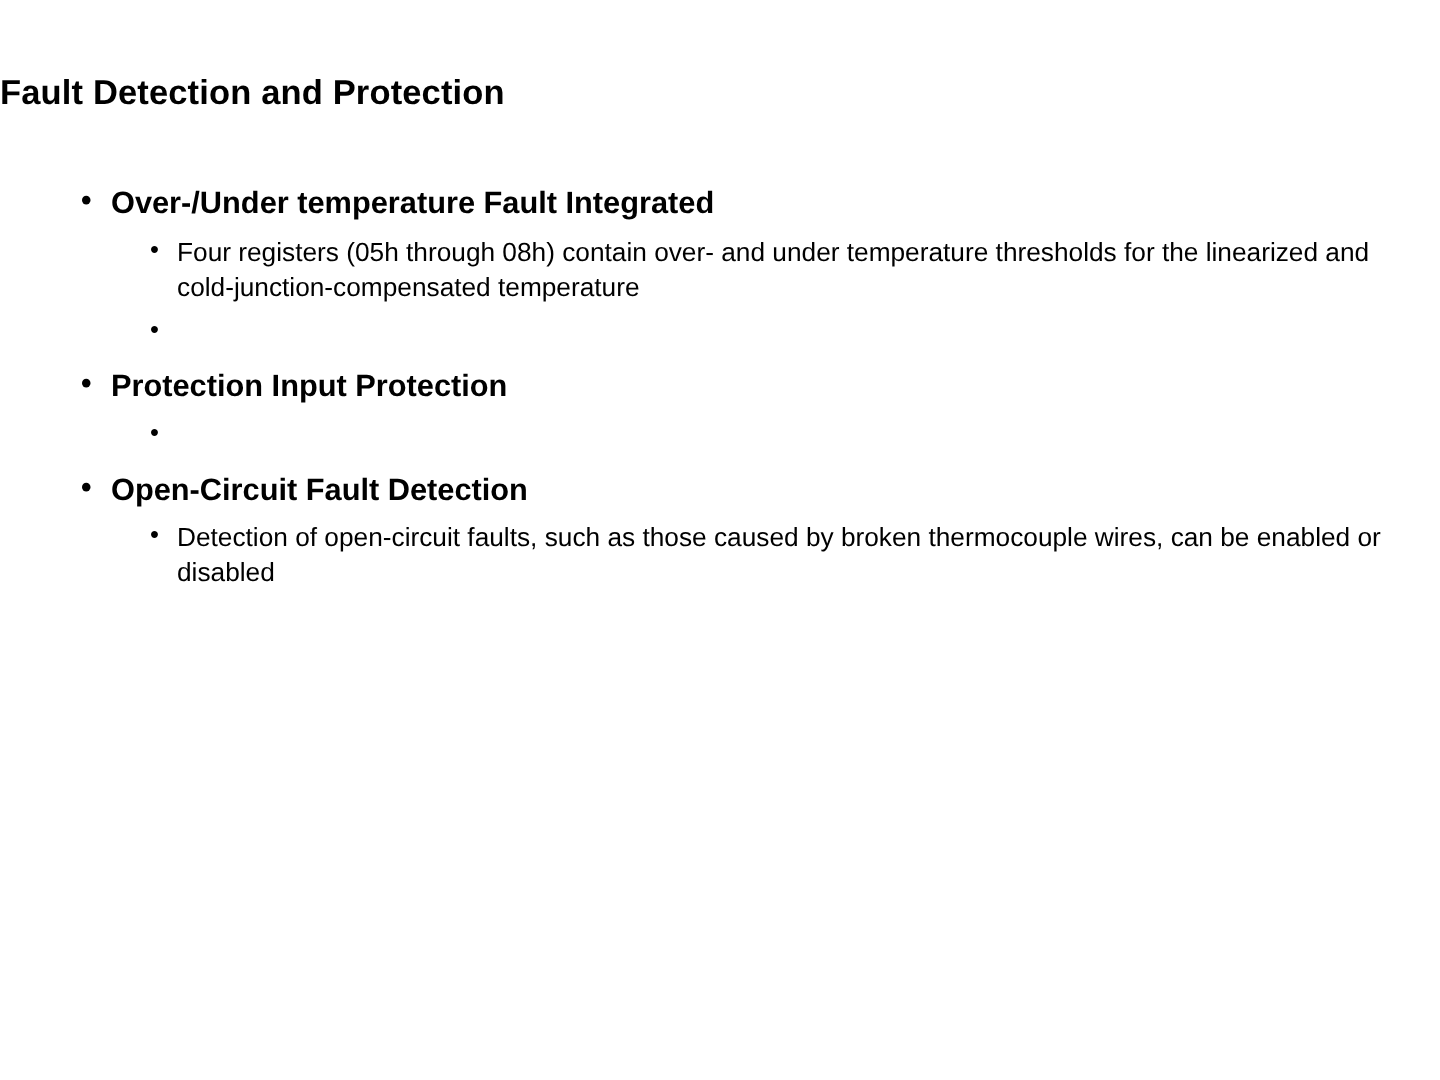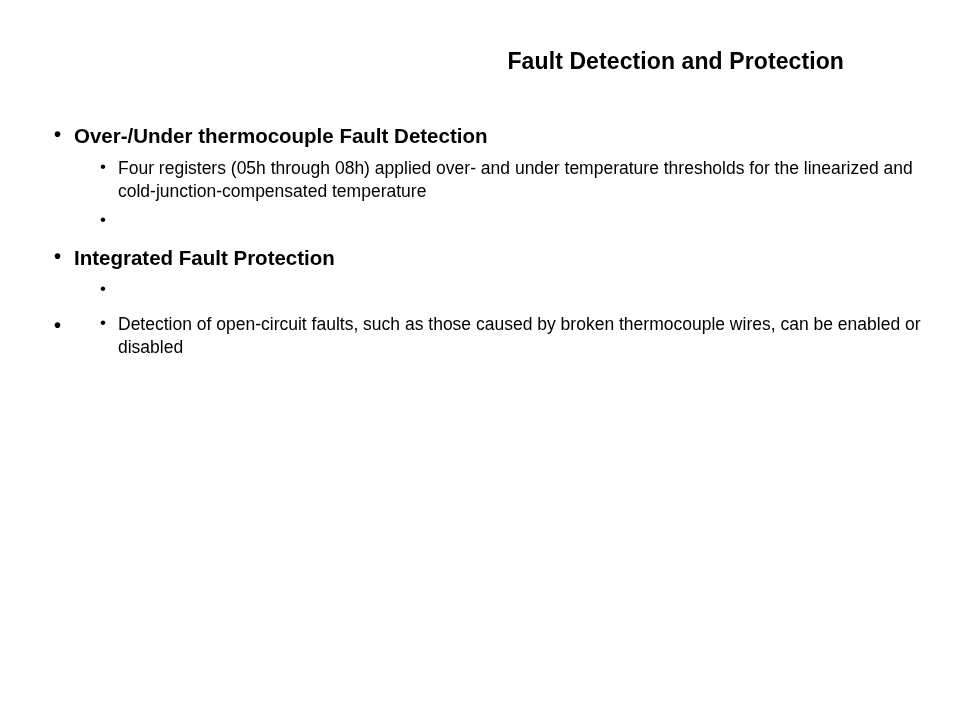--- a/index.html
+++ b/index.html
@@ -18,21 +18,21 @@
     position: relative;
     width: 960px;
     height: 720px;
     box-sizing: border-box;
   }
   .slide-title {
     position: absolute;
     top: 48px;
     left: 0;
     width: 844px;
-    text-align: right;
+    text-align: left;
     font-size: 23px;
     font-weight: bold;
     letter-spacing: 0.1px;
   }
   .content {
     position: absolute;
     top: 110px;
     left: 44px;
     width: 880px;
   }
@@ -79,48 +79,49 @@
 
 <div class="slide">
 
   <div class="slide-title">Fault Detection and Protection</div>
 
   <div class="content">
 
     <div class="group">
       <div class="l1">
         <span class="bullet">•</span>
-        <span>Over-/Under thermocouple Fault Detection</span>
+        <span>Over-/Under temperature Fault Integrated</span>
       </div>
       <div class="l2">
         <span class="bullet">•</span>
-        <span>Four registers (05h through 08h) applied over- and under temperature thresholds for the linearized and cold-junction-compensated temperature</span>
+        <span>Four registers (05h through 08h) contain over- and under temperature thresholds for the linearized and cold-junction-compensated temperature</span>
       </div>
       <div class="l2">
         <span class="bullet">•</span>
       </div>
     </div>
 
     <div class="gap"></div>
 
     <div class="group">
       <div class="l1">
         <span class="bullet">•</span>
-        <span>Integrated Fault Protection</span>
+        <span>Protection Input Protection</span>
       </div>
       <div class="l2">
         <span class="bullet">•</span>
       </div>
     </div>
 
     <div class="gap"></div>
 
     <div class="group">
       <div class="l1">
         <span class="bullet">•</span>
+        <span>Open-Circuit Fault Detection</span>
       </div>
       <div class="l2">
         <span class="bullet">•</span>
         <span>Detection of open-circuit faults, such as those caused by broken thermocouple wires, can be enabled or disabled</span>
       </div>
     </div>
 
   </div>
 </div>
 

